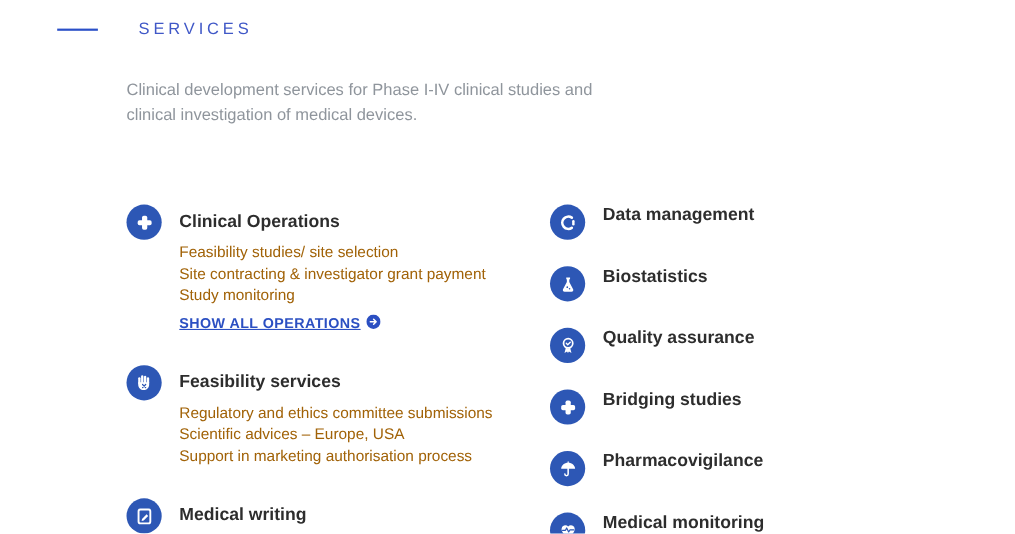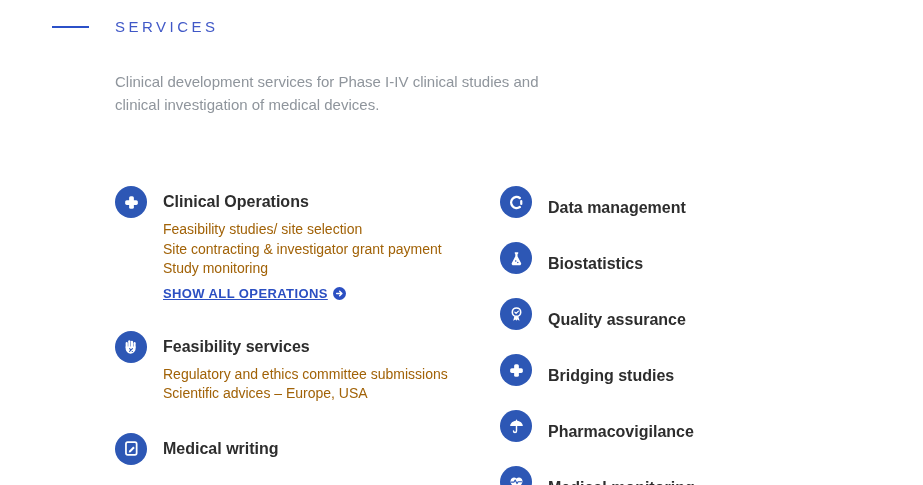--- a/index.html
+++ b/index.html
@@ -8,56 +8,56 @@
     background: #ffffff;
     overflow: hidden;
     font-family: "Liberation Sans", sans-serif;
     position: relative;
   }
   .decor-line {
     position: absolute; left: 52px; top: 26px;
     width: 37px; height: 2px; background: #2b50c8;
   }
   .eyebrow {
-    position: absolute; left: 115px; top: 18px;
+    position: absolute; left: 126px; top: 18px;
     font-size: 15px; font-weight: 500;
     letter-spacing: 3.5px; color: #4058c7;
   }
   .intro {
     position: absolute; left: 115px; top: 70px;
     width: 432px; font-size: 15px; line-height: 23px;
     color: #8f959c;
   }
   .col-left  { position: absolute; left: 115px; top: 186px; width: 390px; }
   .col-right { position: absolute; left: 500px; top: 186px; width: 370px; }
 
   .service-row { display: flex; gap: 16px; }
   .col-left  .service-row { margin-bottom: 29px; }
-  .col-right .service-row { margin-bottom: 24px; align-items: flex-end; height: 32px; }
+  .col-right .service-row { margin-bottom: 24px; align-items: flex-start; height: 32px; }
 
   .icon-circle {
     width: 32px; height: 32px; border-radius: 50%;
     background: #2d57b5; flex: none;
     display: flex; align-items: center; justify-content: center;
   }
   .icon-circle svg { width: 19px; height: 19px; display: block; }
 
   .service-title {
     font-size: 16px; font-weight: 700; color: #2d2d2d;
     line-height: 20px;
   }
   .col-left .service-title { padding-top: 6px; margin-bottom: 8px; }
 
   .service-items { list-style: none; }
   .service-items li {
     font-size: 14px; line-height: 19.5px; color: #a16207;
   }
 
   .show-link {
-    display: inline-flex; align-items: center; gap: 5px;
+    display: inline-flex; gap: 5px;
     margin-top: 7px;
     font-size: 13px; font-weight: 700; letter-spacing: 0.4px;
     color: #2b4fc2; text-decoration: underline; cursor: pointer;
   }
   .show-link svg { width: 13px; height: 13px; display: block; }
 </style>
 </head>
 <body>
 
 <div class="decor-line"></div>
@@ -101,20 +101,21 @@
         <rect x="14.5" y="6.4" width="2.7" height="7.6" rx="1.35"></rect>
         <path d="M4.6 12h12.6v2.6c0 3.6-2.9 6.4-6.3 6.4s-6.3-2.8-6.3-6.4z"></path>
         <path d="M9.6 14.6l3.6 3.6M13.2 14.6l-3.6 3.6" stroke="#2d57b5" stroke-width="1.4" stroke-linecap="round"></path>
       </svg>
     </span>
     <div>
       <div class="service-title">Feasibility services</div>
       <ul class="service-items">
         <li>Regulatory and ethics committee submissions</li>
         <li>Scientific advices – Europe, USA</li>
+        <li>Support in marketing authorisation process</li>
       </ul>
     </div>
   </div>
 
   <div class="service-row">
     <span class="icon-circle">
       <svg viewBox="0 0 24 24">
         <rect x="5" y="4" width="13.5" height="16" rx="2.2" fill="none" stroke="#fff" stroke-width="2.2"></rect>
         <path d="M9 14.8l5.2-5.2 1.9 1.9-5.2 5.2-2.4.5z" fill="#fff"></path>
       </svg>

